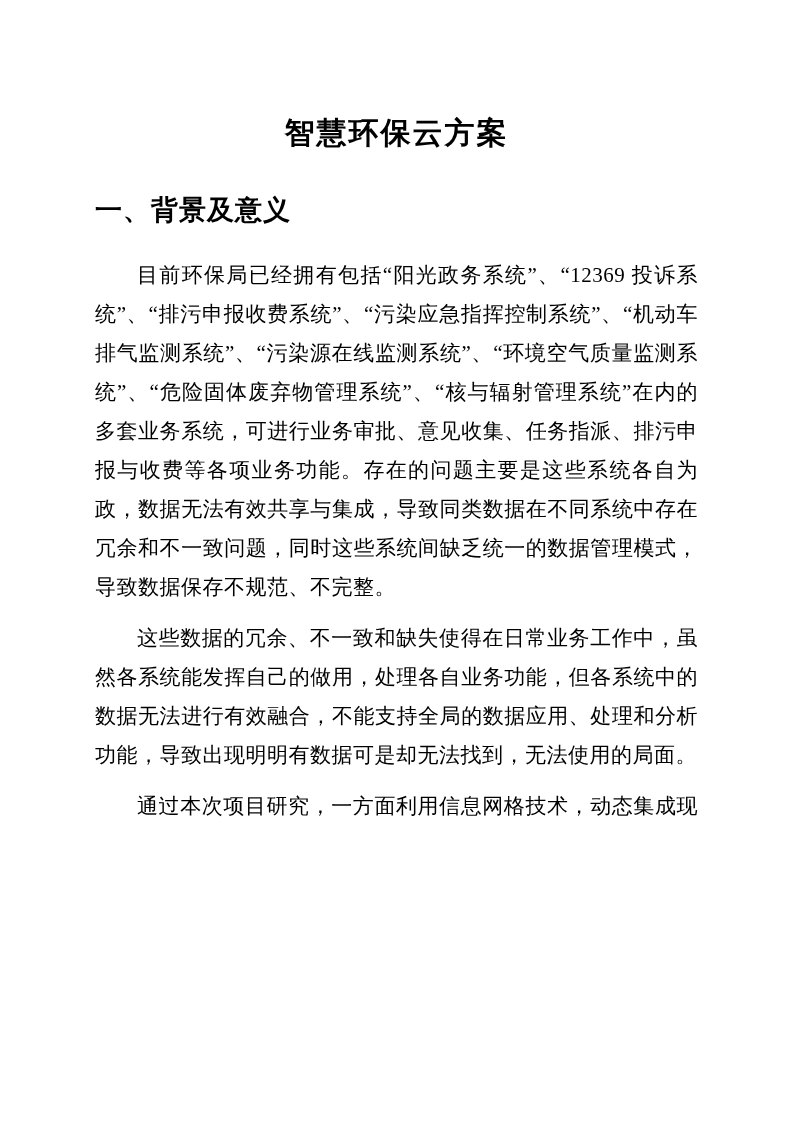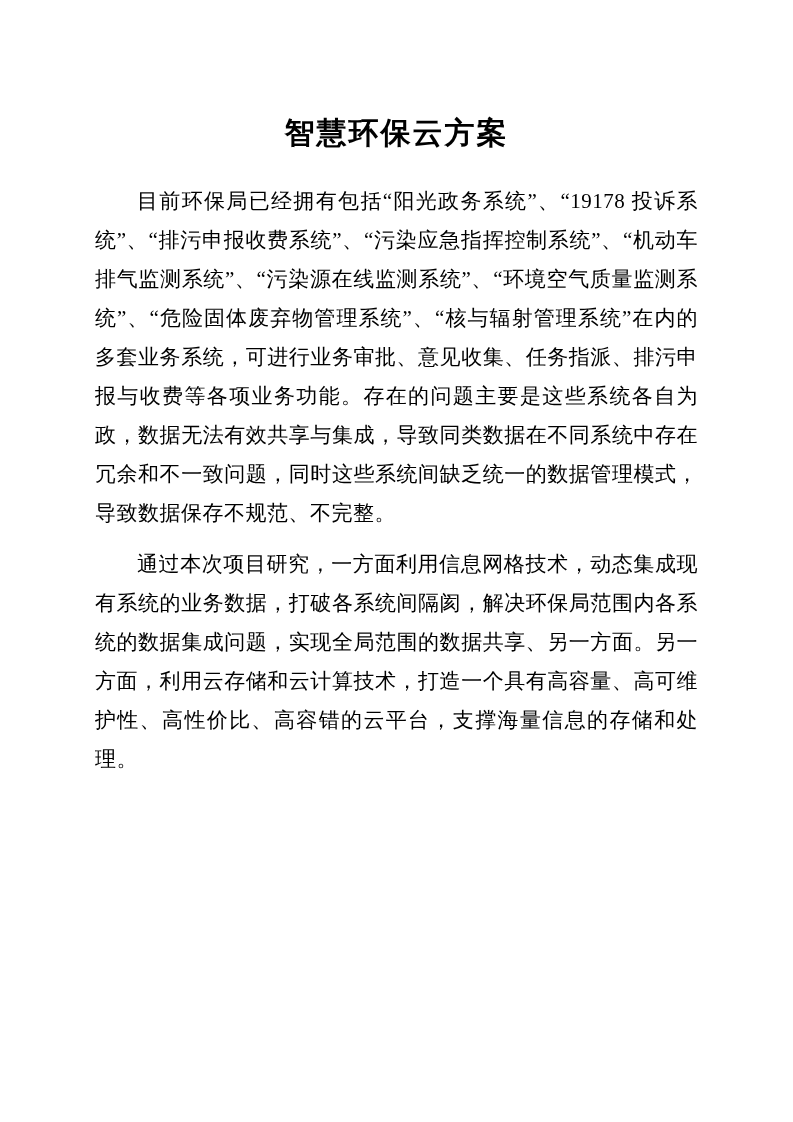--- a/index.html
+++ b/index.html
@@ -47,18 +47,20 @@
     text-indent: 2em;
     letter-spacing: 0.5px;
   }
 </style>
 </head>
 <body>
 
 <div class="page">
   <h1 class="doc-title">智慧环保云方案</h1>
 
+  <h2 class="section-heading">一、背景及意义</h2>
 
   <div class="doc-body">
-    <p>目前环保局已经拥有包括“阳光政务系统”、“19178 投诉系统”、“排污申报收费系统”、“污染应急指挥控制系统”、“机动车排气监测系统”、“污染源在线监测系统”、“环境空气质量监测系统”、“危险固体废弃物管理系统”、“核与辐射管理系统”在内的多套业务系统，可进行业务审批、意见收集、任务指派、排污申报与收费等各项业务功能。存在的问题主要是这些系统各自为政，数据无法有效共享与集成，导致同类数据在不同系统中存在冗余和不一致问题，同时这些系统间缺乏统一的数据管理模式，导致数据保存不规范、不完整。</p>
+    <p>目前环保局已经拥有包括“阳光政务系统”、“12369 投诉系统”、“排污申报收费系统”、“污染应急指挥控制系统”、“机动车排气监测系统”、“污染源在线监测系统”、“环境空气质量监测系统”、“危险固体废弃物管理系统”、“核与辐射管理系统”在内的多套业务系统，可进行业务审批、意见收集、任务指派、排污申报与收费等各项业务功能。存在的问题主要是这些系统各自为政，数据无法有效共享与集成，导致同类数据在不同系统中存在冗余和不一致问题，同时这些系统间缺乏统一的数据管理模式，导致数据保存不规范、不完整。</p>
+    <p>这些数据的冗余、不一致和缺失使得在日常业务工作中，虽然各系统能发挥自己的做用，处理各自业务功能，但各系统中的数据无法进行有效融合，不能支持全局的数据应用、处理和分析功能，导致出现明明有数据可是却无法找到，无法使用的局面。</p>
     <p>通过本次项目研究，一方面利用信息网格技术，动态集成现有系统的业务数据，打破各系统间隔阂，解决环保局范围内各系统的数据集成问题，实现全局范围的数据共享、另一方面。另一方面，利用云存储和云计算技术，打造一个具有高容量、高可维护性、高性价比、高容错的云平台，支撑海量信息的存储和处理。</p>
   </div>
 </div>
 
 </body></html>

